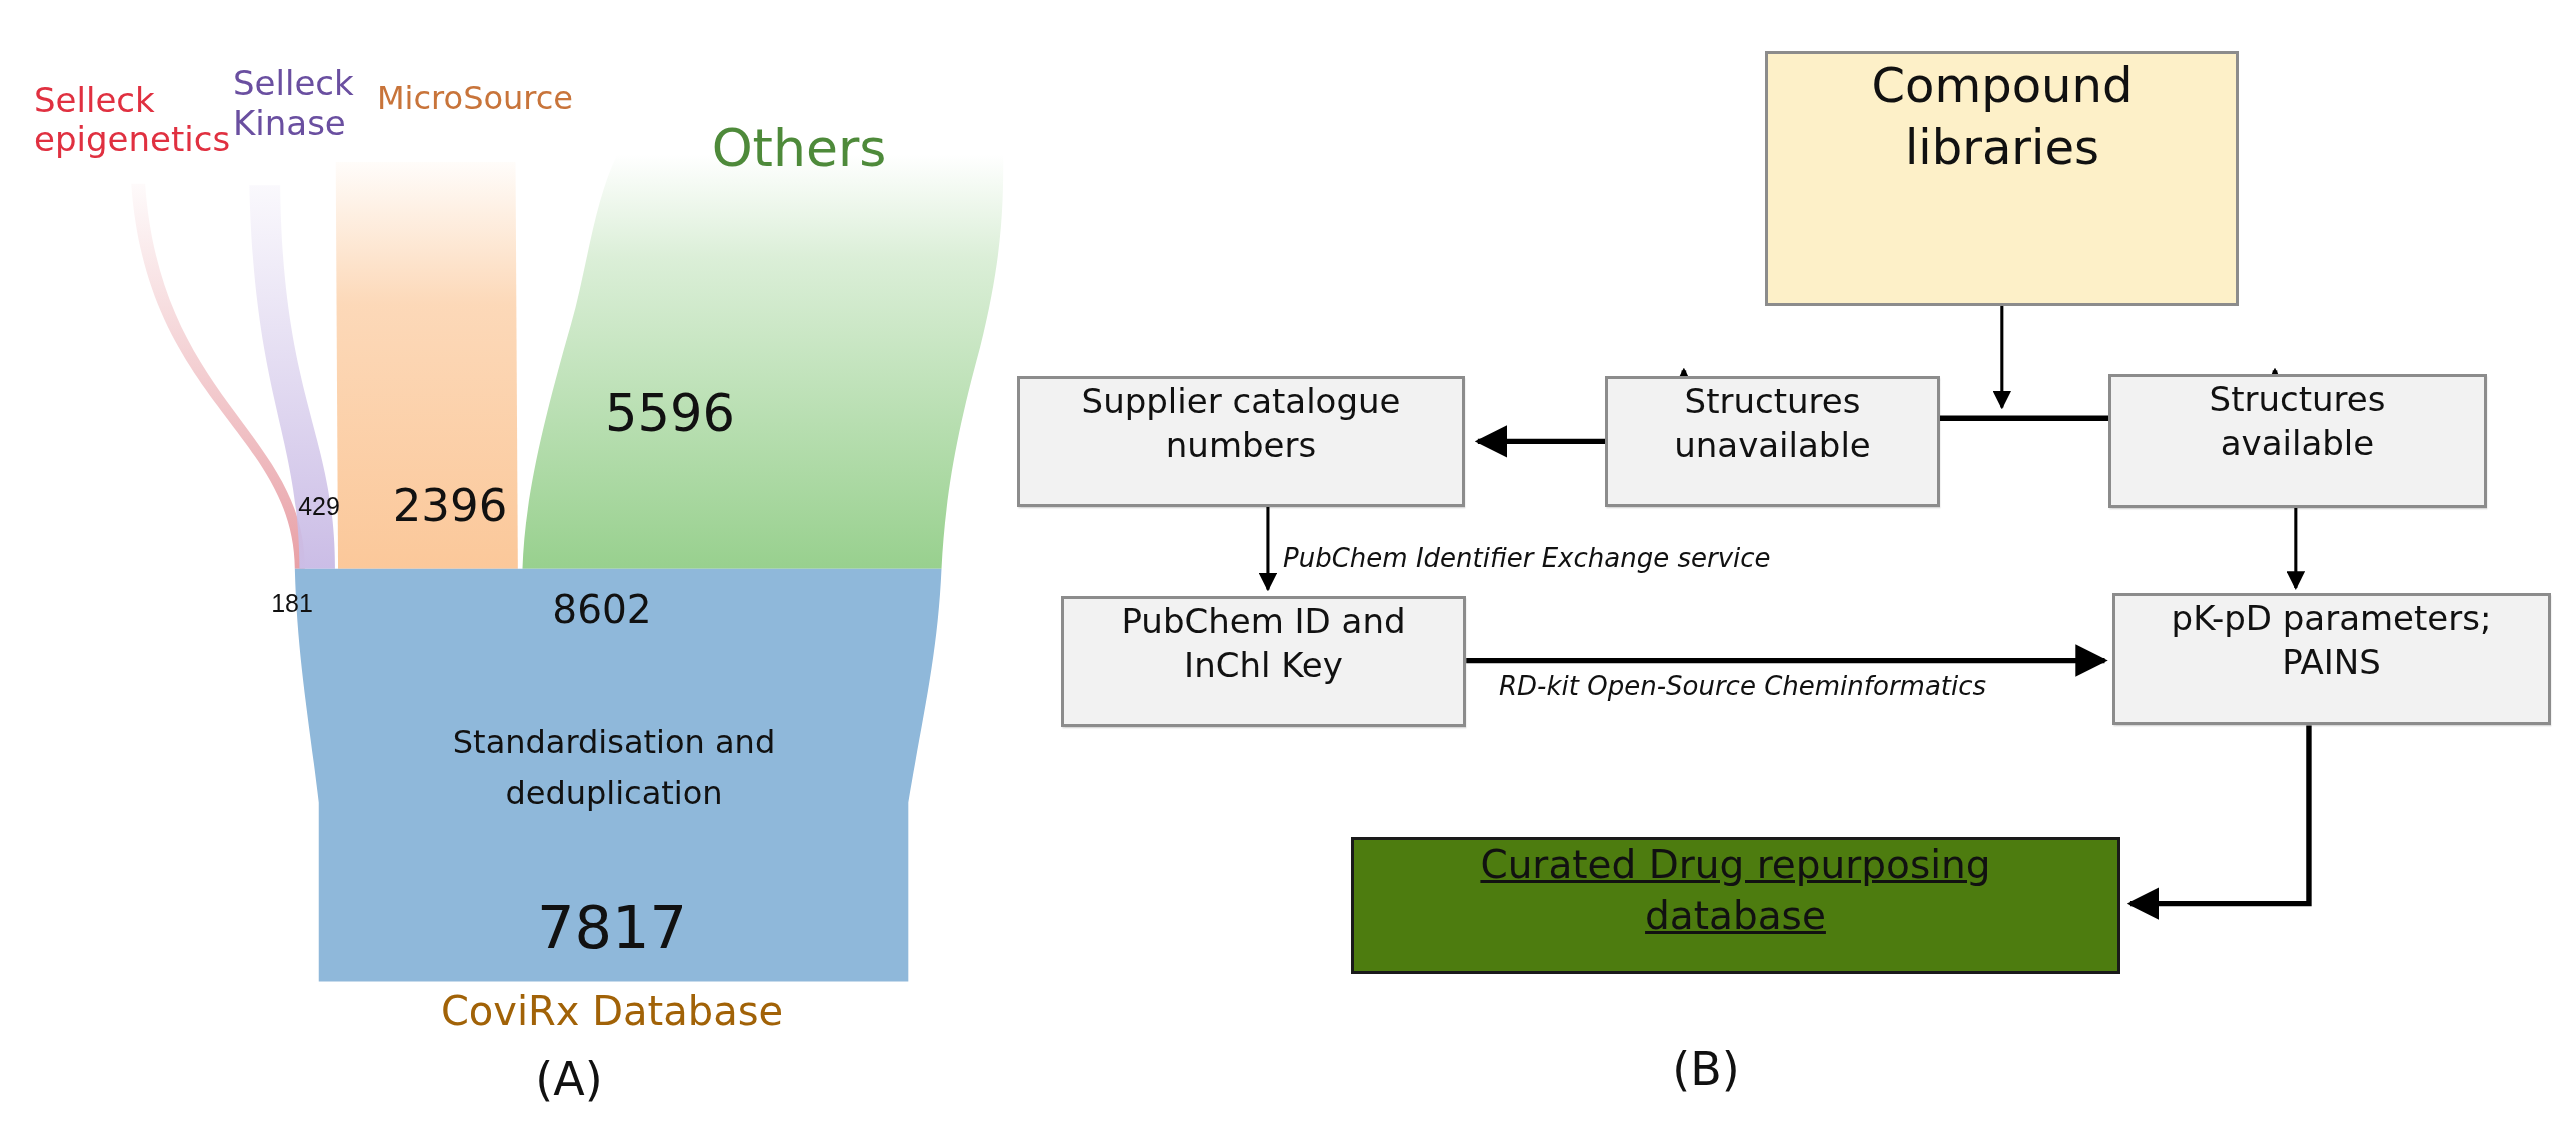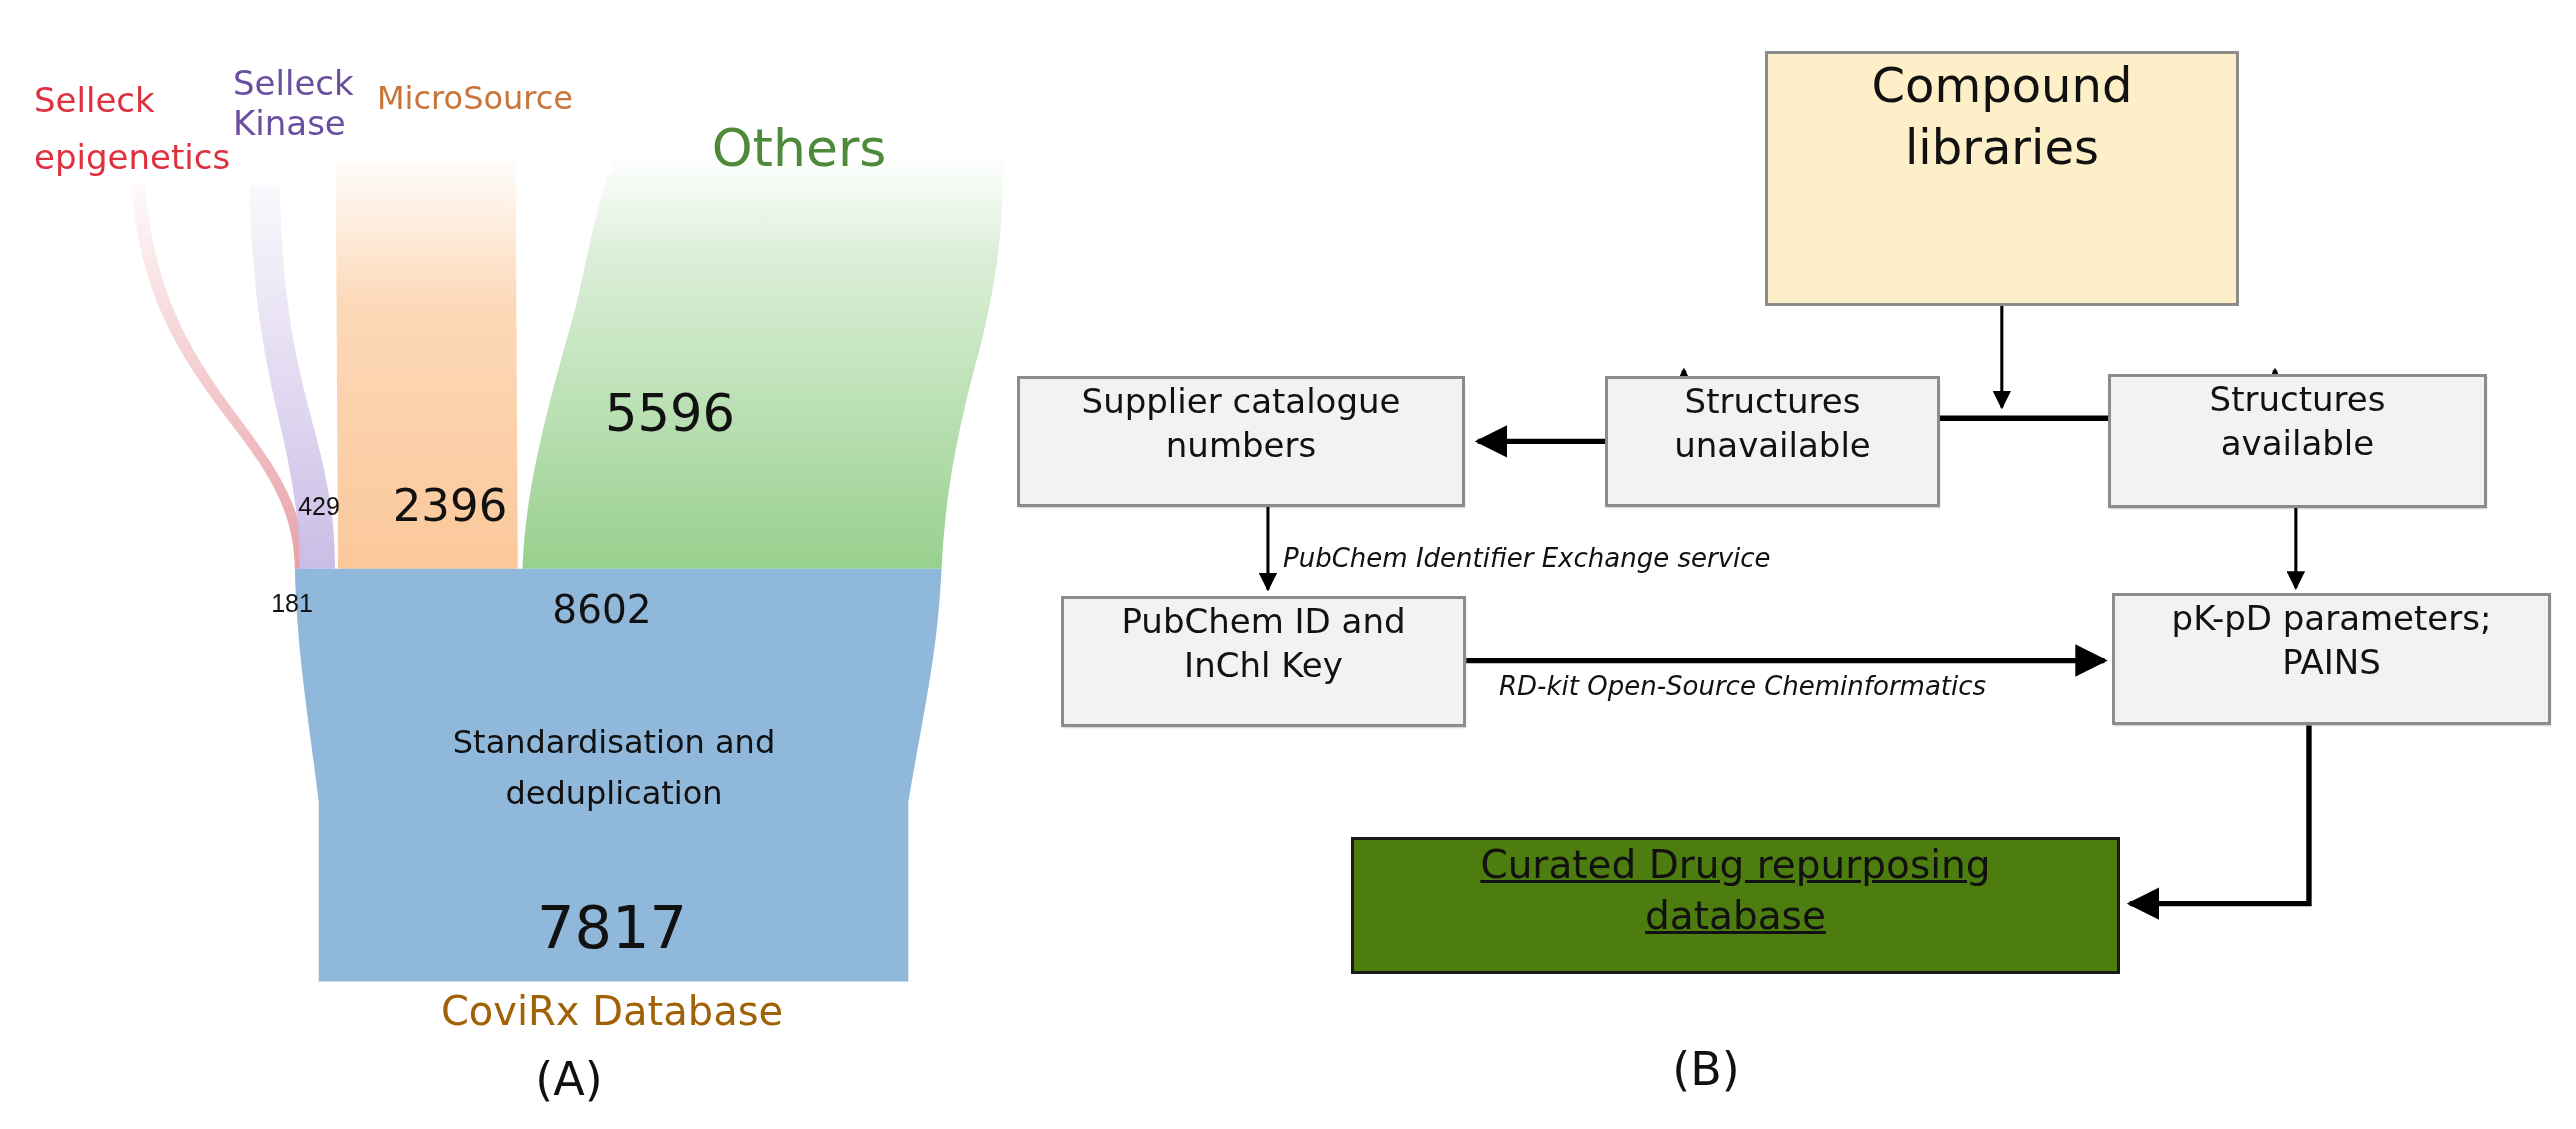--- a/index.html
+++ b/index.html
@@ -61,21 +61,21 @@
     <line x1="2080" y1="572" x2="1915" y2="572" stroke-width="7" marker-end="url(#arrowHead)"></line>
     <line x1="1643" y1="657" x2="1643" y2="764" stroke-width="4" marker-end="url(#arrowHead)"></line>
     <line x1="2975" y1="657" x2="2975" y2="762" stroke-width="4" marker-end="url(#arrowHead)"></line>
     <line x1="1900" y1="856" x2="2727" y2="856" stroke-width="7" marker-end="url(#arrowHead)"></line>
     <polyline points="2992,940 2992,1171 2760,1171" stroke-width="7" marker-end="url(#arrowHead)"></polyline>
   </g>
 </svg>
 
 <div class="lbl" style="left:34px; top:83px; font-size:34px; color:#e03040; font-family:'DejaVu Sans', sans-serif;">
   <div>Selleck</div>
-  <div style="margin-top:21px;">epigenetics</div>
+  <div style="margin-top:3px;">epigenetics</div>
 </div>
 <div class="lbl" style="left:233px; top:66px; font-size:34px; color:#6a4fa0; font-family:'DejaVu Sans', sans-serif;">
   <div>Selleck</div>
   <div style="margin-top:4.6px;">Kinase</div>
 </div>
 <div class="lbl" style="left:377px; top:82px; font-size:32px; color:#c8743a; font-family:'DejaVu Sans', sans-serif;">MicroSource</div>
 <div class="lbl center" style="left:799px; top:148px; font-size:52px; color:#4e8a3a; font-family:'DejaVu Sans', sans-serif;">Others</div>
 
 <div class="lbl center" style="left:670px; top:414px; font-size:51px; font-family:'DejaVu Sans', sans-serif;">5596</div>
 <div class="lbl center" style="left:450px; top:506px; font-size:45px; font-family:'DejaVu Sans', sans-serif;">2396</div>

